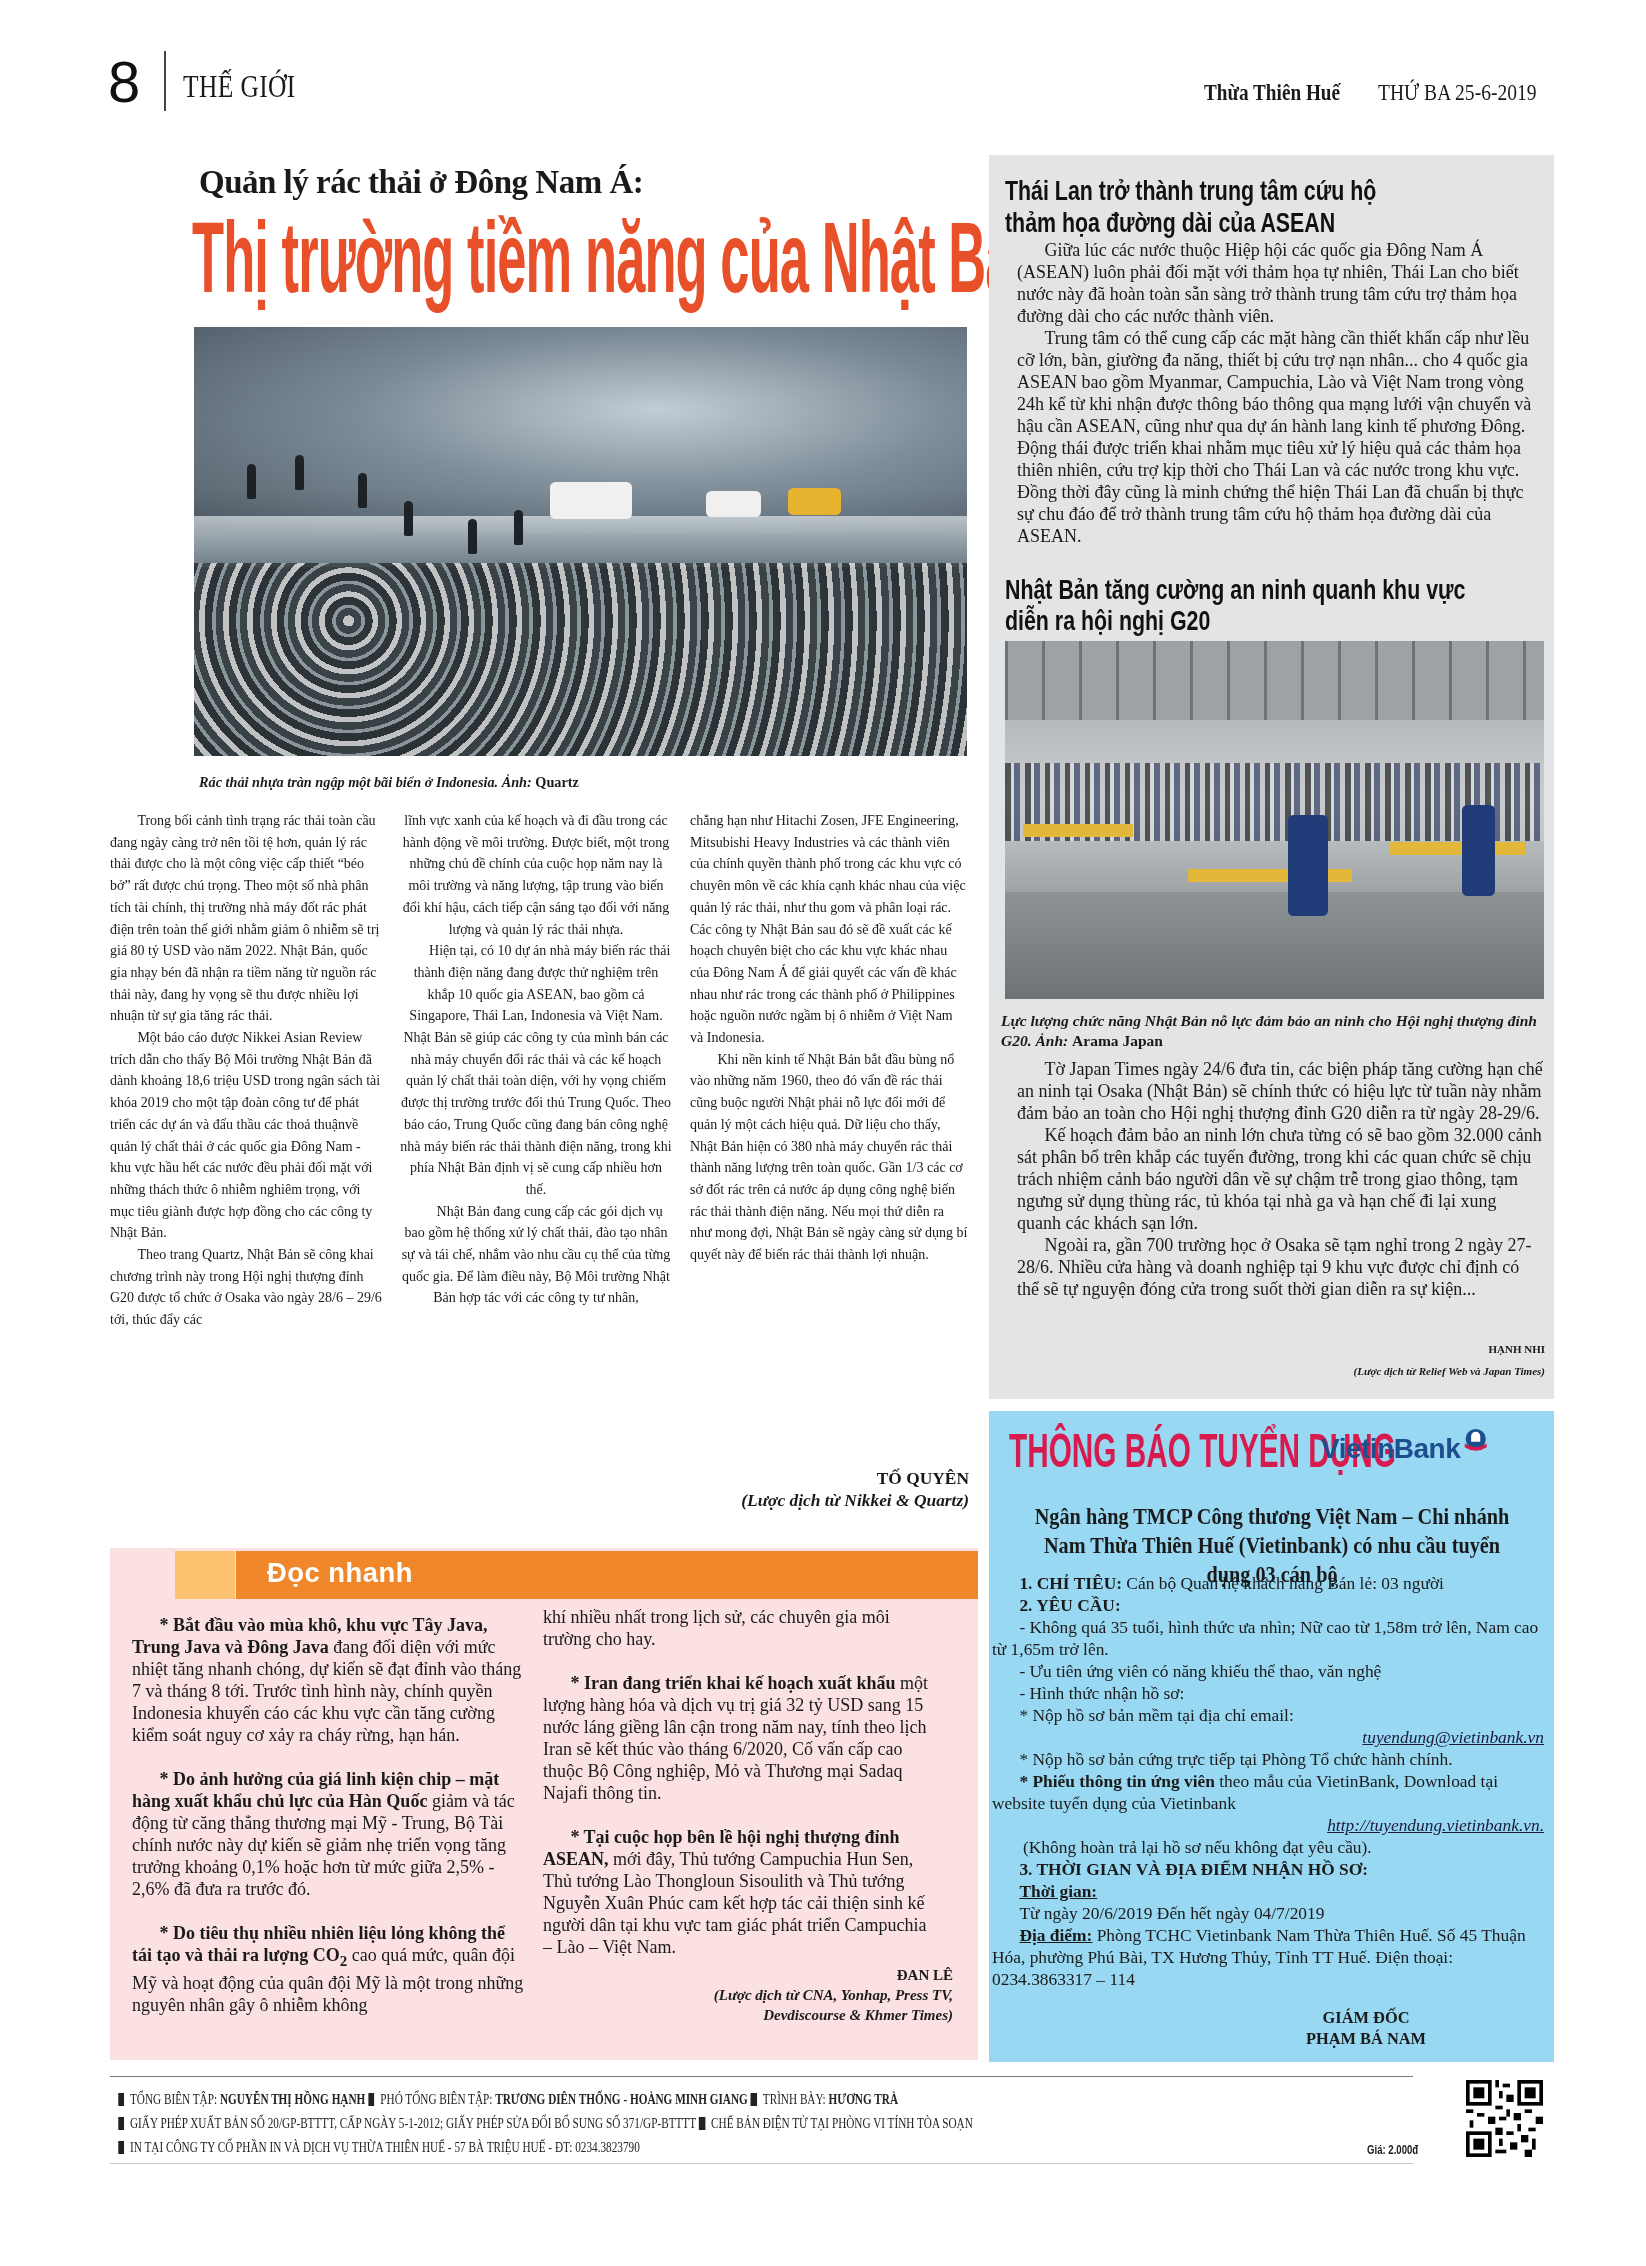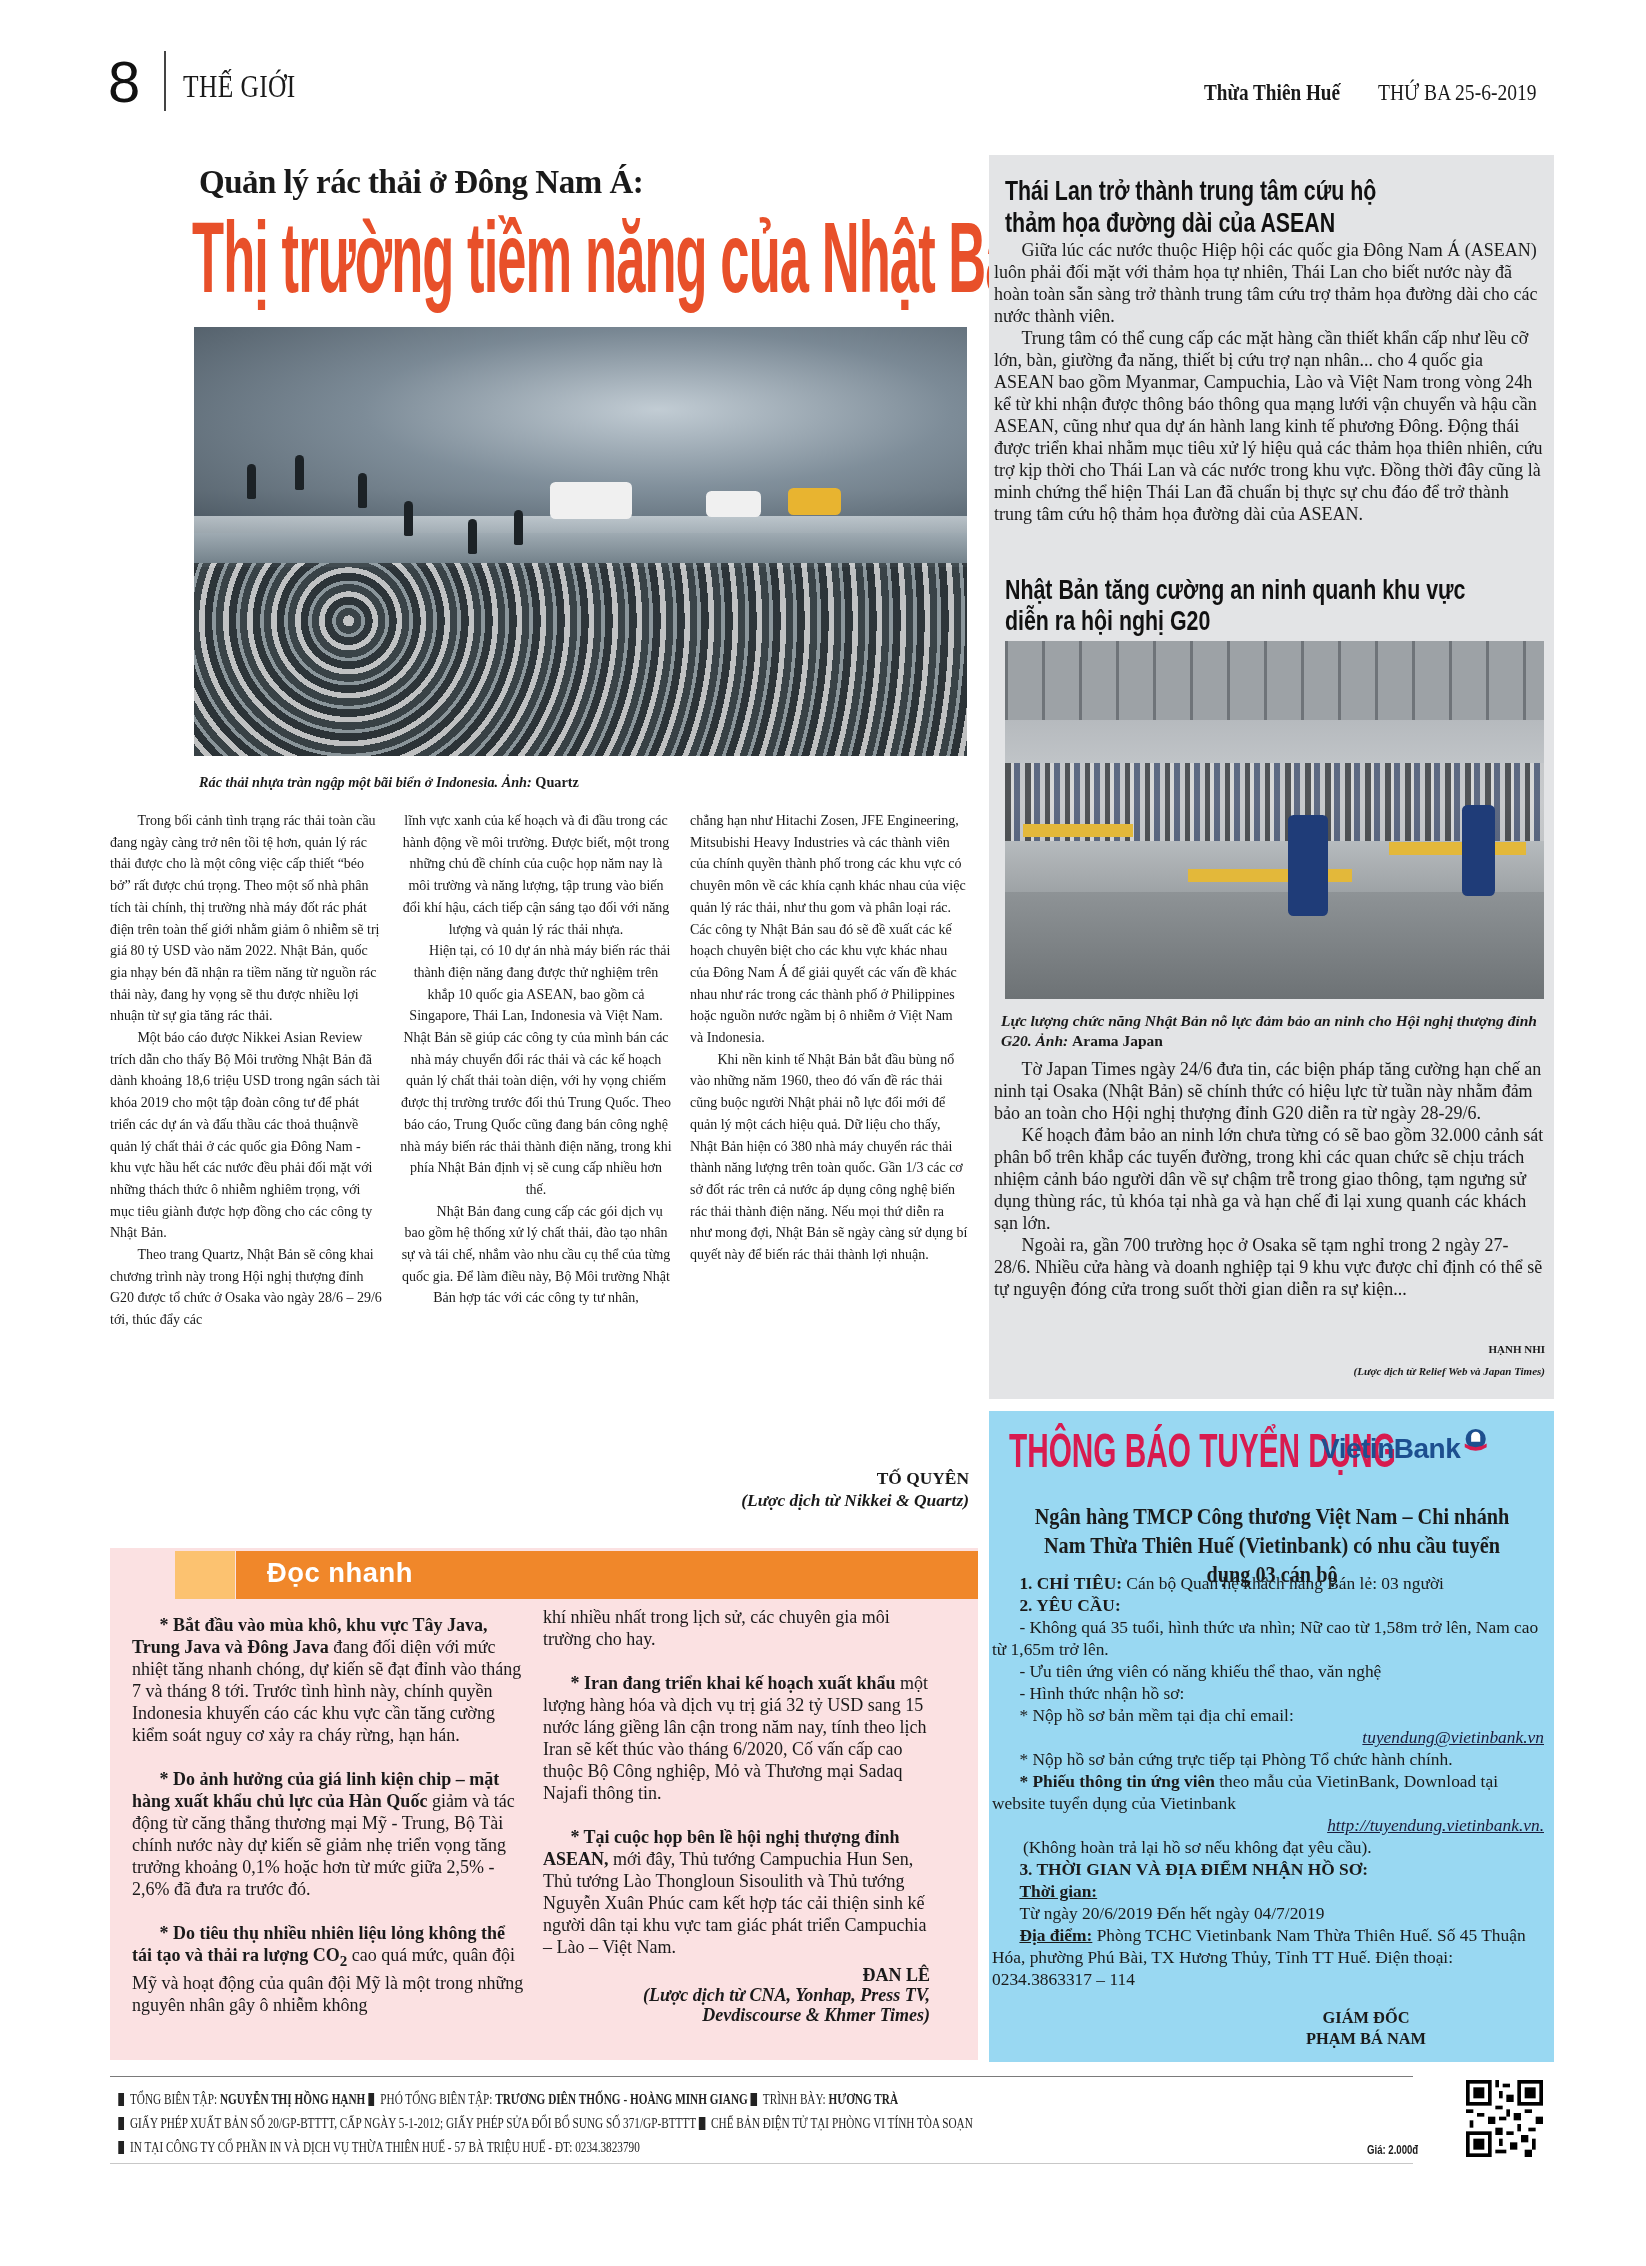--- a/index.html
+++ b/index.html
@@ -35,21 +35,21 @@
   .col2 { left: 399px; width: 274px; text-align: center; }
   .col3 { left: 690px; width: 279px; }
   .byline { position: absolute; right: 678px; top: 1467px; text-align: right; font-size: 17.4px; line-height: 22px; }
   .byline .author { font-weight: bold; }
   .byline .source { font-style: italic; font-weight: bold; }
 
   
   .side { position: absolute; left: 989px; top: 155px; width: 565px; height: 1244px; background: #e3e4e6; }
   .side-h { position: absolute; left: 1005px; font-family: "Liberation Sans", sans-serif; font-weight: bold; font-size: 27.4px; line-height: 31px; transform: scaleX(0.78); transform-origin: left; white-space: nowrap; color: #111; }
   .side-text { position: absolute; left: 994px; width: 550px; font-size: 18px; line-height: 22px; }
-  .side-text p { text-indent: 27.4px; }
+  .side-text p { text-indent: 27.4px; margin-left: 23px; }
   .photo-g20 { position: absolute; left: 1005px; top: 641px; width: 539px; height: 358px; overflow: hidden;
     background: linear-gradient(180deg, #8a8f94 0%, #b4b8bc 20%, #c9cdd0 45%, #9ea3a6 70%, #7a7f83 100%); }
   .photo-g20 .roof { position: absolute; left: 0; top: 0; width: 100%; height: 22%; background: repeating-linear-gradient(90deg, #6f7479 0 2.7px, #9da2a6 2.7px 37px); }
   .photo-g20 .crowd { position: absolute; left: 0; top: 34%; width: 100%; height: 22%; background: repeating-linear-gradient(90deg, #2a2d30 0 5.5px, #dcdcdc 5.5px 9.1px, #3b4a6a 9.1px 14.6px, #c7c9cb 14.6px 20px); opacity: 0.75; }
   .photo-g20 .table { position: absolute; background: #e3b83a; height: 12.8px; }
   .photo-g20 .officer { position: absolute; background: #1f3c78; border-radius: 5.5px; }
   .photo-g20 .floor { position: absolute; left: 0; bottom: 0; width: 100%; height: 30%; background: linear-gradient(180deg, #8e9396, #6d7275); }
   .caption-g20 { position: absolute; left: 1001px; top: 1011px; width: 548px; font-size: 15.5px; line-height: 20px; font-style: italic; font-weight: bold; }
   .caption-g20 .credit { font-style: normal; }
   .side-byline { position: absolute; right: 102px; top: 1338px; text-align: right; font-size: 11px; line-height: 22px; }
@@ -60,21 +60,21 @@
   .quick { position: absolute; left: 110px; top: 1548px; width: 868px; height: 512px; background: #fbe1e2; }
   .quick-title-bg1 { position: absolute; left: 175px; top: 1551px; width: 60px; height: 48px; background: #fcc270; }
   .quick-title-bg2 { position: absolute; left: 236px; top: 1551px; width: 742px; height: 48px; background: #f0872a; }
   .quick-title { position: absolute; left: 267px; top: 1557px; font-family: "Liberation Sans", sans-serif; font-weight: bold; font-size: 27.4px; color: #ffffff; letter-spacing: 0.5px; text-align: right; }
   .quick-col { position: absolute; font-size: 18px; line-height: 22px; }
   .quick-col p { text-indent: 27.4px; margin-bottom: 22px; }
   .quick-col p.cont { text-indent: 0; }
   .quick-col b { font-weight: bold; }
   .qc1 { left: 132px; top: 1614px; width: 393px; }
   .qc2 { left: 543px; top: 1606px; width: 393px; }
-  .quick-byline { position: absolute; left: 548px; width: 382px; top: 1965px; text-align: right; font-size: 18px; line-height: 20px; }
+  .quick-byline { position: absolute; left: 571px; width: 382px; top: 1965px; text-align: right; font-size: 15px; line-height: 20px; }
   .quick-byline .author { font-weight: bold; }
   .quick-byline .source { font-style: italic; font-weight: bold; }
 
   
   .ad { position: absolute; left: 989px; top: 1411px; width: 565px; height: 651px; background: #99d8f2; }
   .ad-title { position: absolute; left: 1009px; top: 1425px; font-family: "Liberation Sans", sans-serif; font-weight: bold; font-size: 48px; line-height: 51px; color: #d81b4f; transform: scaleX(0.62); transform-origin: left; white-space: nowrap; }
   .ad-logo { position: absolute; left: 1321px; top: 1433px; display: flex; align-items: center; }
   .ad-logo-text { font-family: "Liberation Sans", sans-serif; font-weight: bold; font-size: 28px; color: #1d4f8f; letter-spacing: -0.5px; text-align: center; }
   .ad-logo-mark { width: 27.4px; height: 27.4px; margin-left: 1.8px; position: relative; top: -7.3px; }
   .ad-sub { position: absolute; left: 996px; top: 1502px; width: 552px; text-align: center; font-size: 23px; line-height: 29px; font-weight: bold; transform: scaleX(0.88); transform-origin: center; }

